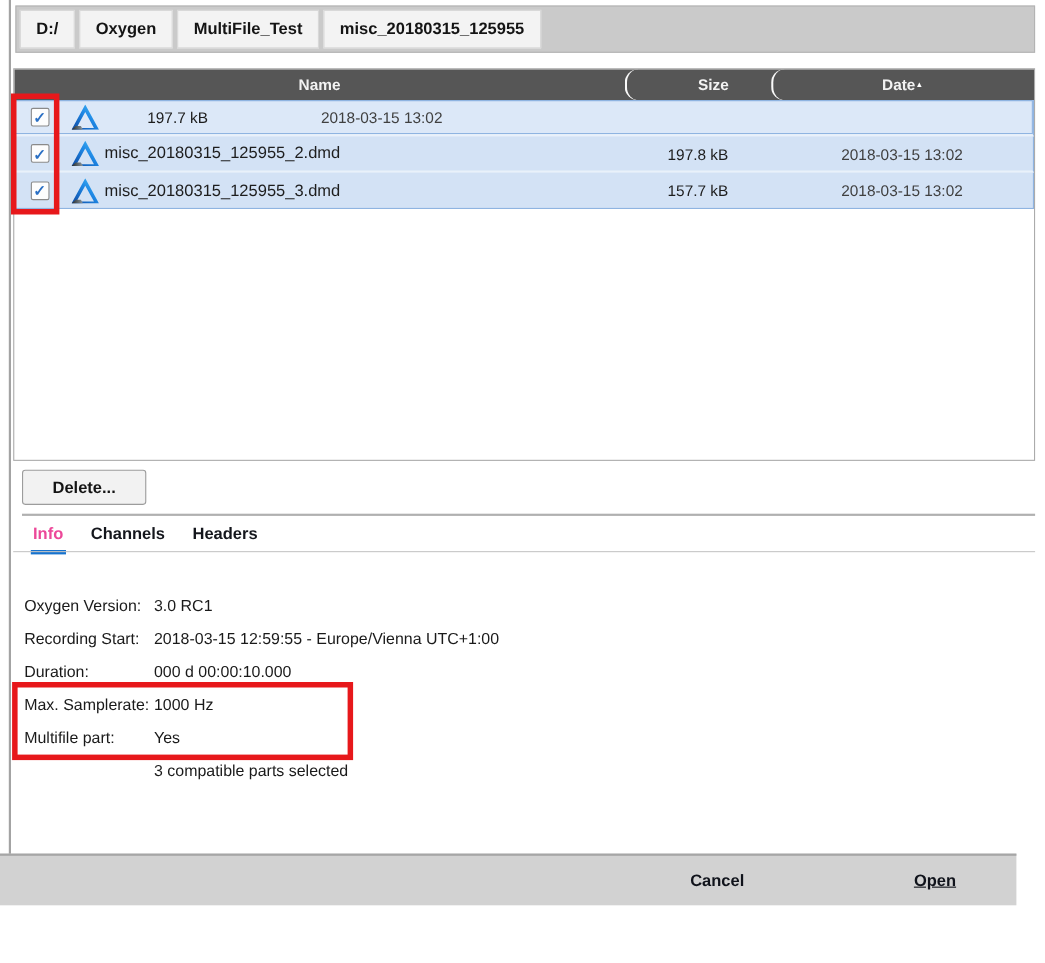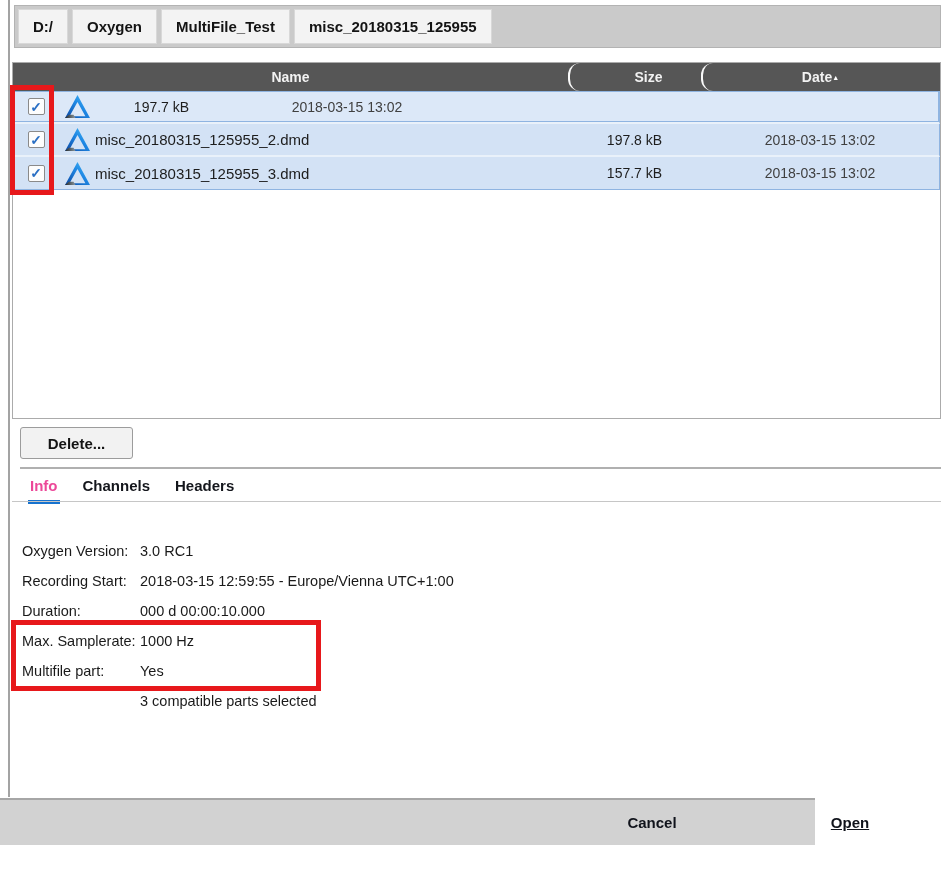--- a/index.html
+++ b/index.html
@@ -63,21 +63,21 @@
     height:4px; background:#1672ce; }
   .tabs-underline { position:absolute; left:12px; top:501px; width:929px; height:1px; background:#c6c6c6; }
 
   
   .infolist { position:absolute; left:22px; top:492px; width:700px;margin-top:44px; }
   .inforow { display:flex; height:30px; align-items:center; font-size:14.5px; color:#1a1a1a; }
   .inforow .lbl { width:118px; flex:none; }
   .inforow .val { flex:1; }
 
   
-  .footerbar { position:absolute; left:0; top:798px; width:815px; height:47px;
+  .footerbar { position:absolute; left:0; top:776px; width:924px; height:47px;
     background:#d2d2d2; border-top:2px solid #a6a6a6; }
   .flat-btn { position:absolute; top:0; width:120px; height:45px; background:transparent;
     border:none; font-size:15px; font-weight:700; color:#10131b; cursor:pointer;
     font-family:"Liberation Sans", sans-serif; }
   .btn-cancel { left:592px; }
   .btn-open { left:790px;text-decoration:underline; }
 </style>
 </head>
 <body>
 

